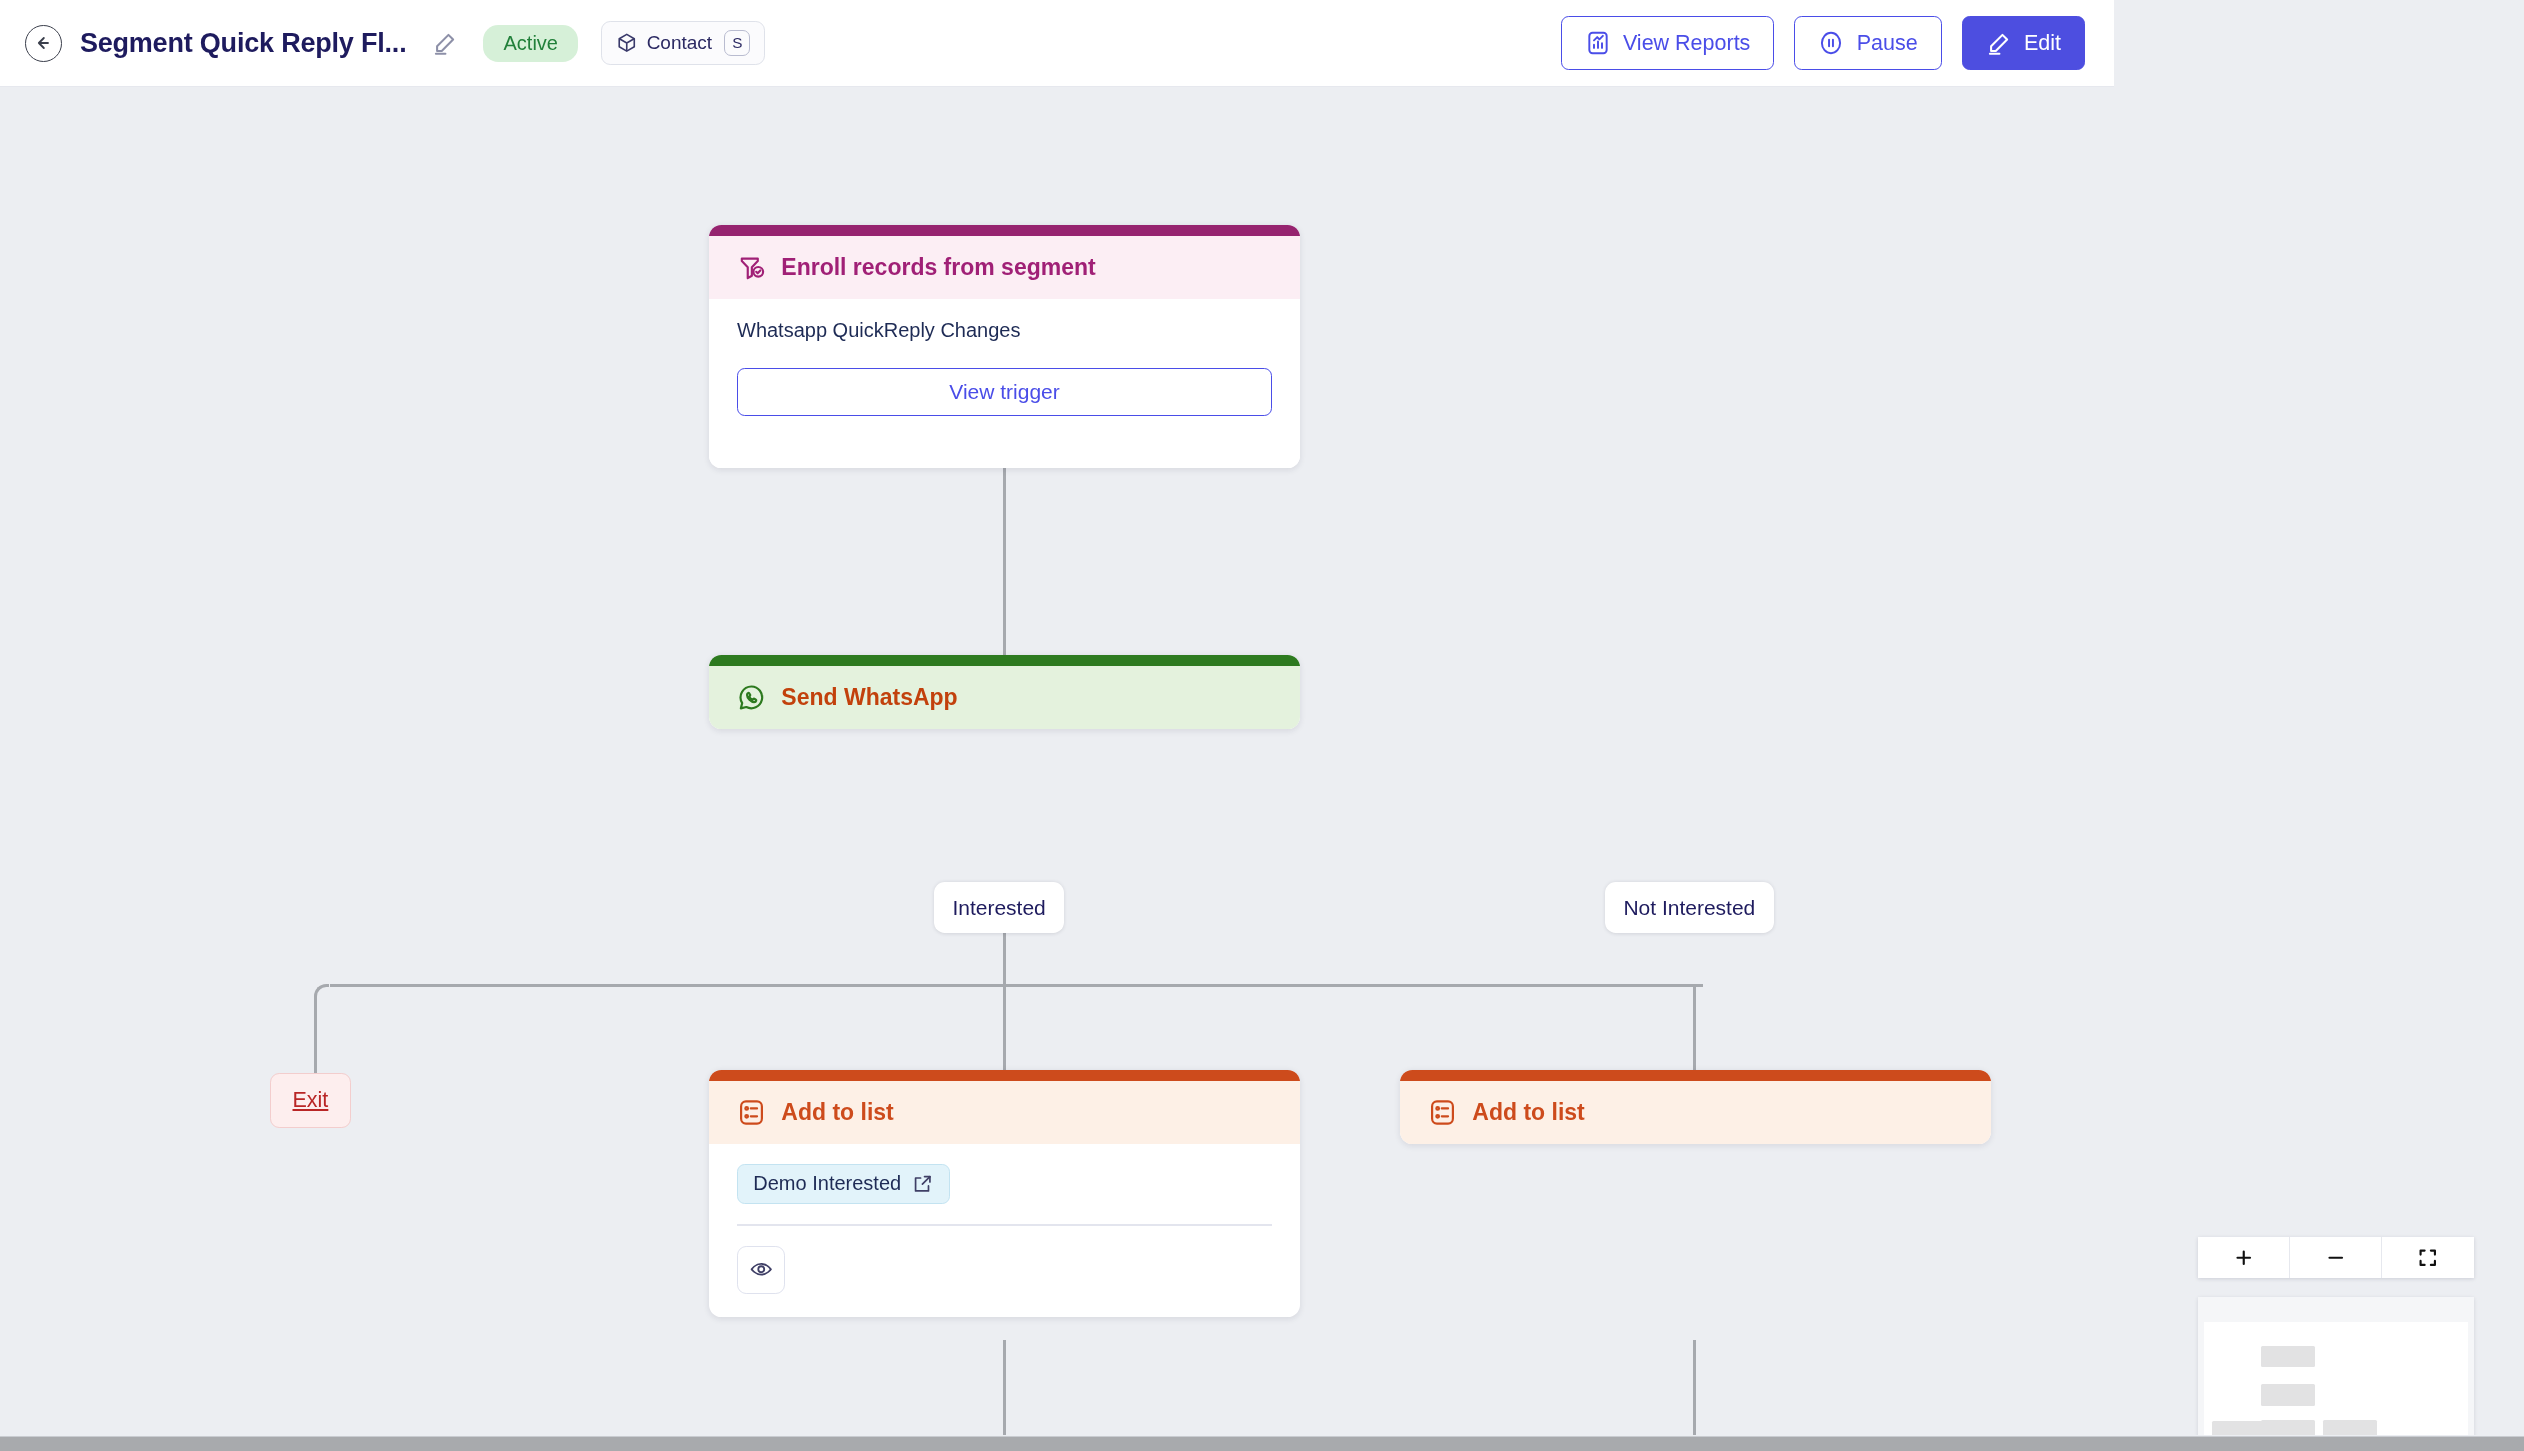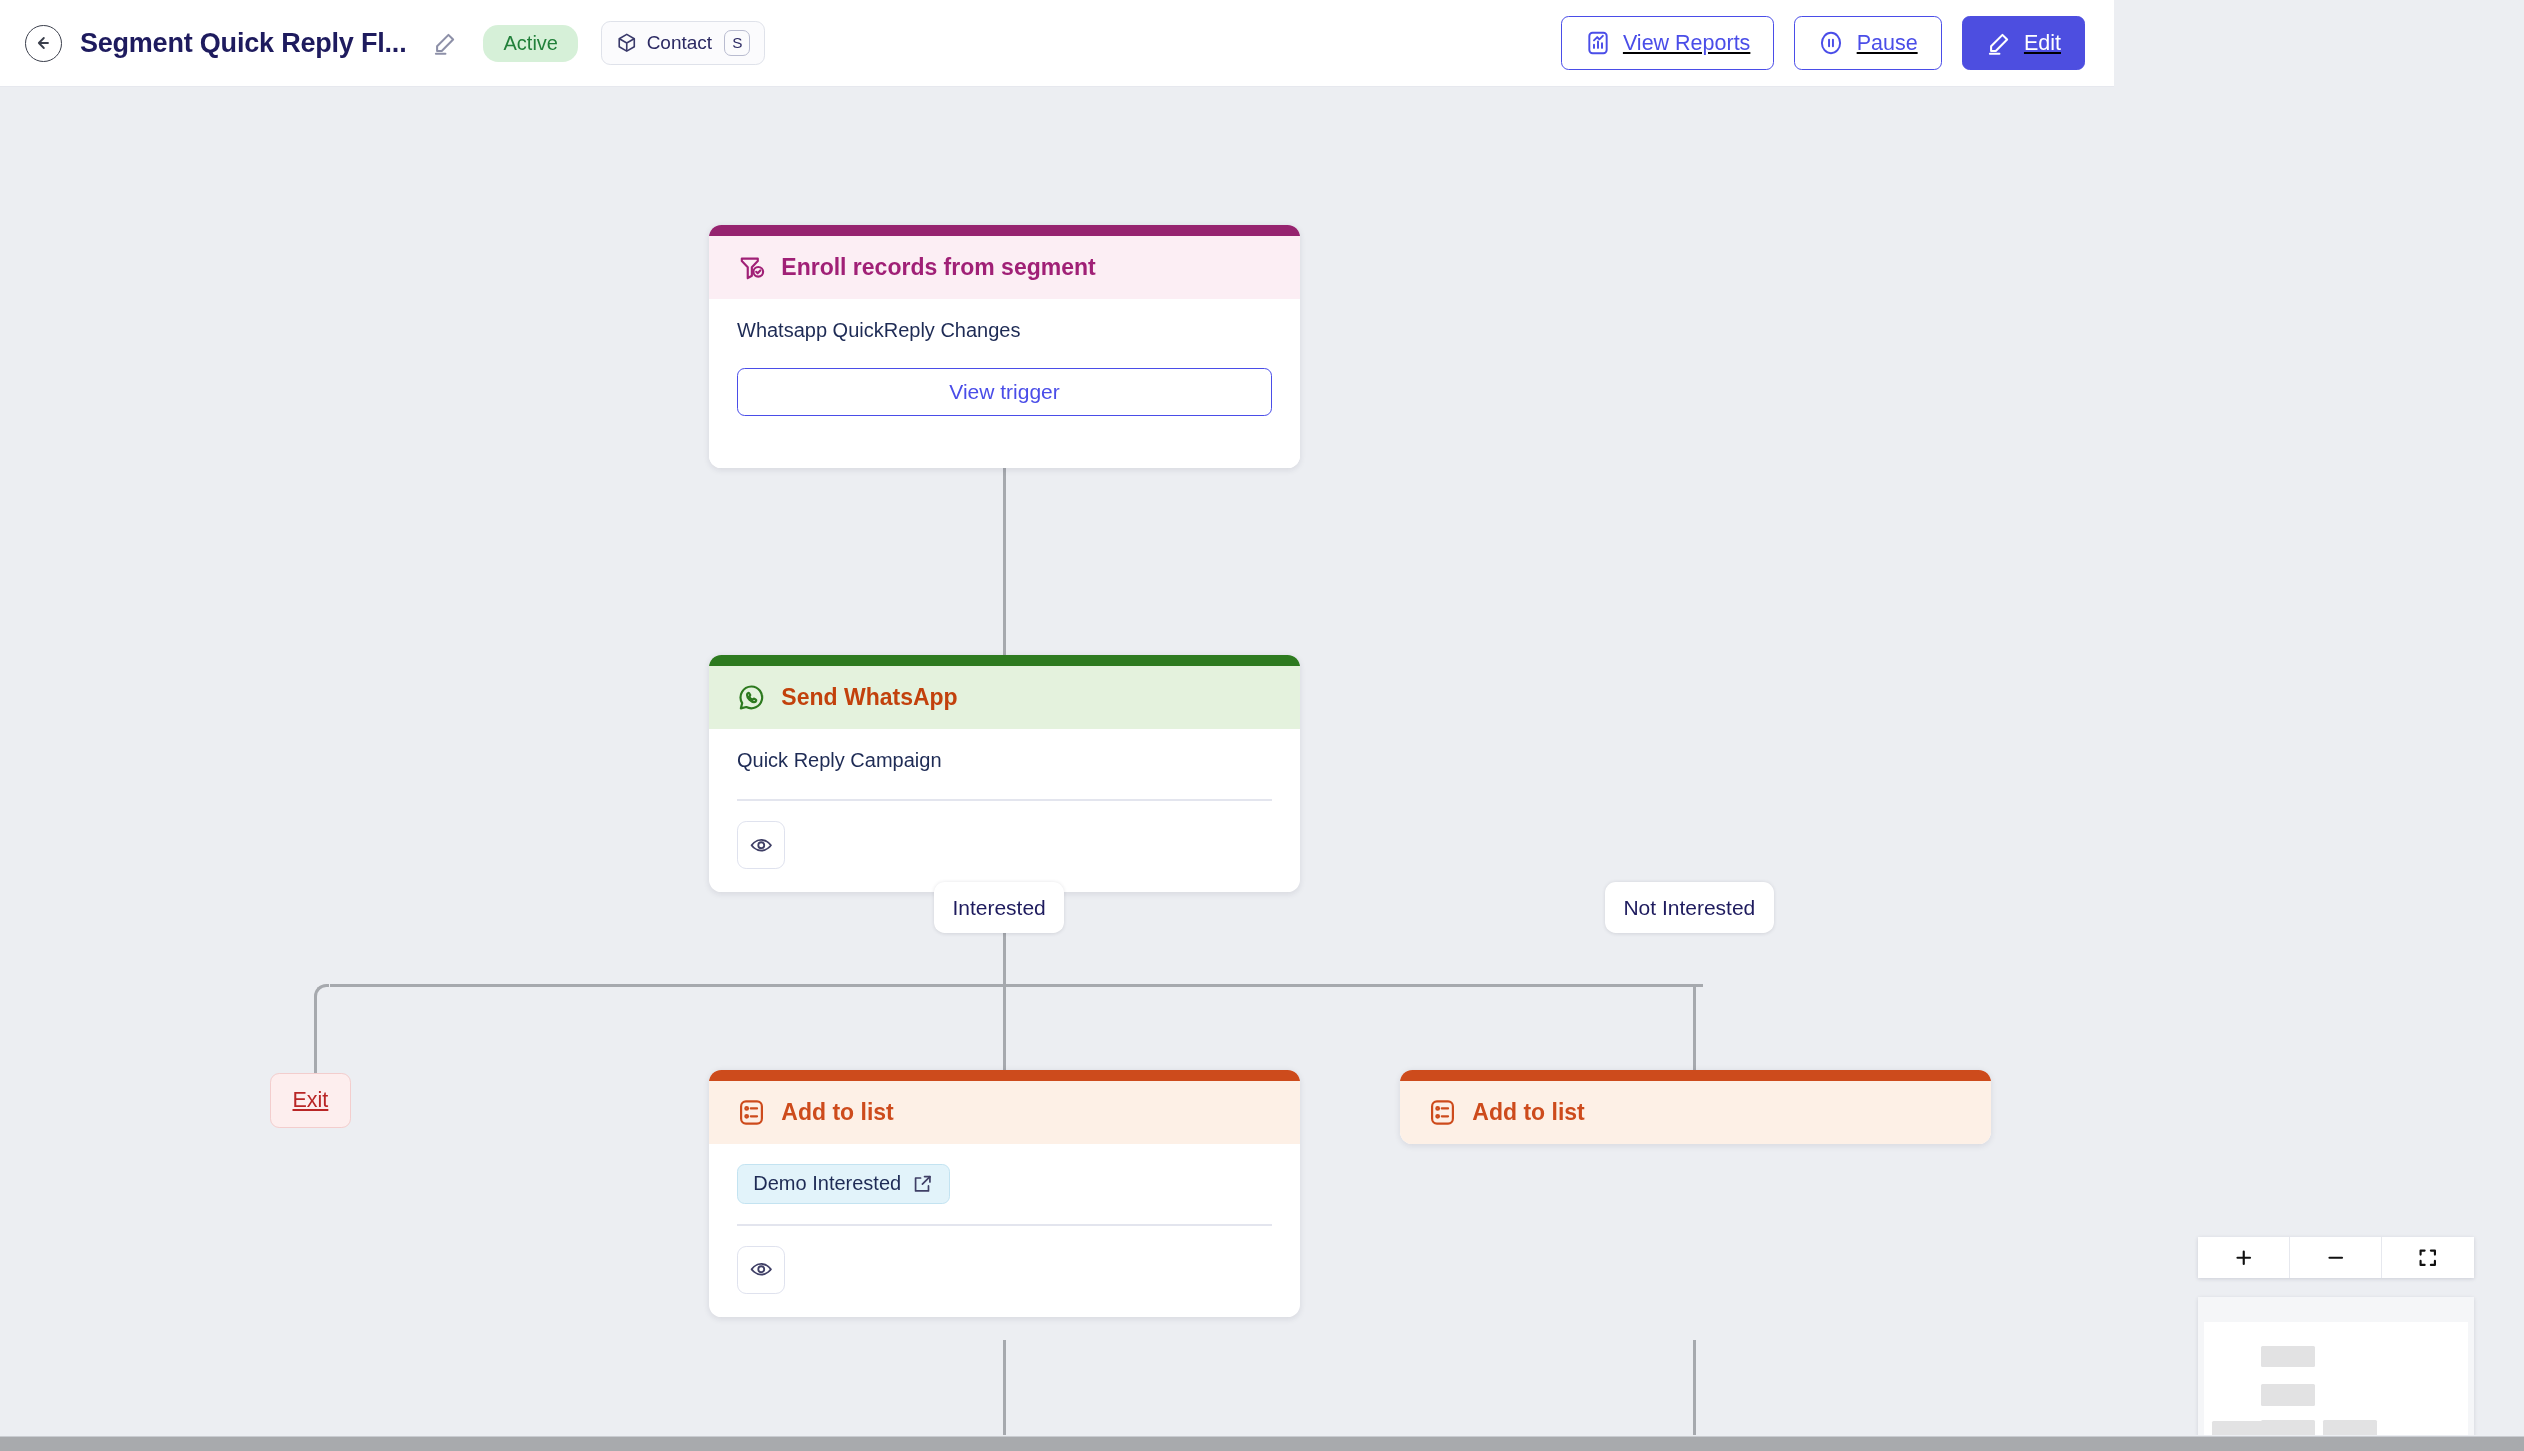--- a/index.html
+++ b/index.html
@@ -54,21 +54,21 @@
   }
   #object-chip .cube { width: 21.5px; height: 21.5px; display:block; }
   .kbd {
     display:inline-flex;align-items:center;justify-content:center;
     width: 26px; height: 26px;
     border: 1.5px solid #b9bcd0; border-radius: 7px;
     font-size: 15.3px; color: #2c2a63; margin-left: 3.1px;
   }
   #header-actions {
     margin-left: auto; margin-right: 29px;
-    display: flex; align-items: center; gap: 20px; text-decoration: underline;
+    display: flex; align-items: center; gap: 20px;
   }
   .hbtn {
     height: 54px; border-radius: 7.7px;
     display: flex; align-items: center; gap: 12.3px;
     padding: 0 23px; font-size: 21.5px; cursor: pointer;
     white-space: nowrap;
   }
   .hbtn.outline { border: 1.9px solid #4a4de8; color: #4a4de8; background: #fff; }
   .hbtn.primary { background: #4d4ee0; color: #fff; border: 1.9px solid #4d4ee0; }
   .hbtn svg { flex: none; }
@@ -293,30 +293,20 @@
   </div>
 
   <div class="node theme-whatsapp" style="left:709px; top:568px;">
     <div class="node-topbar"></div>
     <div class="node-head">
       <svg width="29" height="29" viewBox="0 0 24 24" fill="none" stroke="#2d7a1f" stroke-width="1.8" stroke-linecap="round" stroke-linejoin="round">
         <path d="M12 2.9a9 9 0 00-7.7 13.7L3.2 21l4.5-1.1A9 9 0 1012 2.9z"></path>
         <path d="M9.3 8.2c.3-.1.6 0 .8.3l.8 1.3c.1.2.1.5-.1.7l-.5.5c-.1.2-.2.4 0 .6.6 1 1.3 1.6 2.2 2.1.2.1.4.1.6-.1l.5-.5c.2-.2.5-.2.7-.1l1.3.8c.3.2.4.5.3.8-.2.7-.9 1.2-1.7 1.2-2.6 0-5.9-3.3-5.9-5.9 0-.8.4-1.5 1-1.7z"></path>
       </svg>
       <span>Send WhatsApp</span>
-    </div>
-    <div class="node-body">
-      <div class="node-sub">Quick Reply Campaign</div>
-      <div class="divider"></div>
-      <div class="icon-sq">
-        <svg width="24.5" height="24.5" viewBox="0 0 24 24" fill="none" stroke="#3f3f66" stroke-width="1.8">
-          <path d="M2.6 12S6 6.8 12 6.8 21.4 12 21.4 12 18 17.2 12 17.2 2.6 12 2.6 12z"></path>
-          <circle cx="12" cy="12" r="2.9"></circle>
-        </svg>
-      </div>
     </div>
   </div>
 
   <div class="branch-label" style="left:934px; top:795px;">Interested</div>
   <div class="branch-label" style="left:1605px; top:795px;">Not Interested</div>
 
   <div class="exit-node" style="left:270px; top:986px;">Exit</div>
 
   <div class="node theme-list" style="left:709px; top:983px;">
     <div class="node-topbar"></div>

